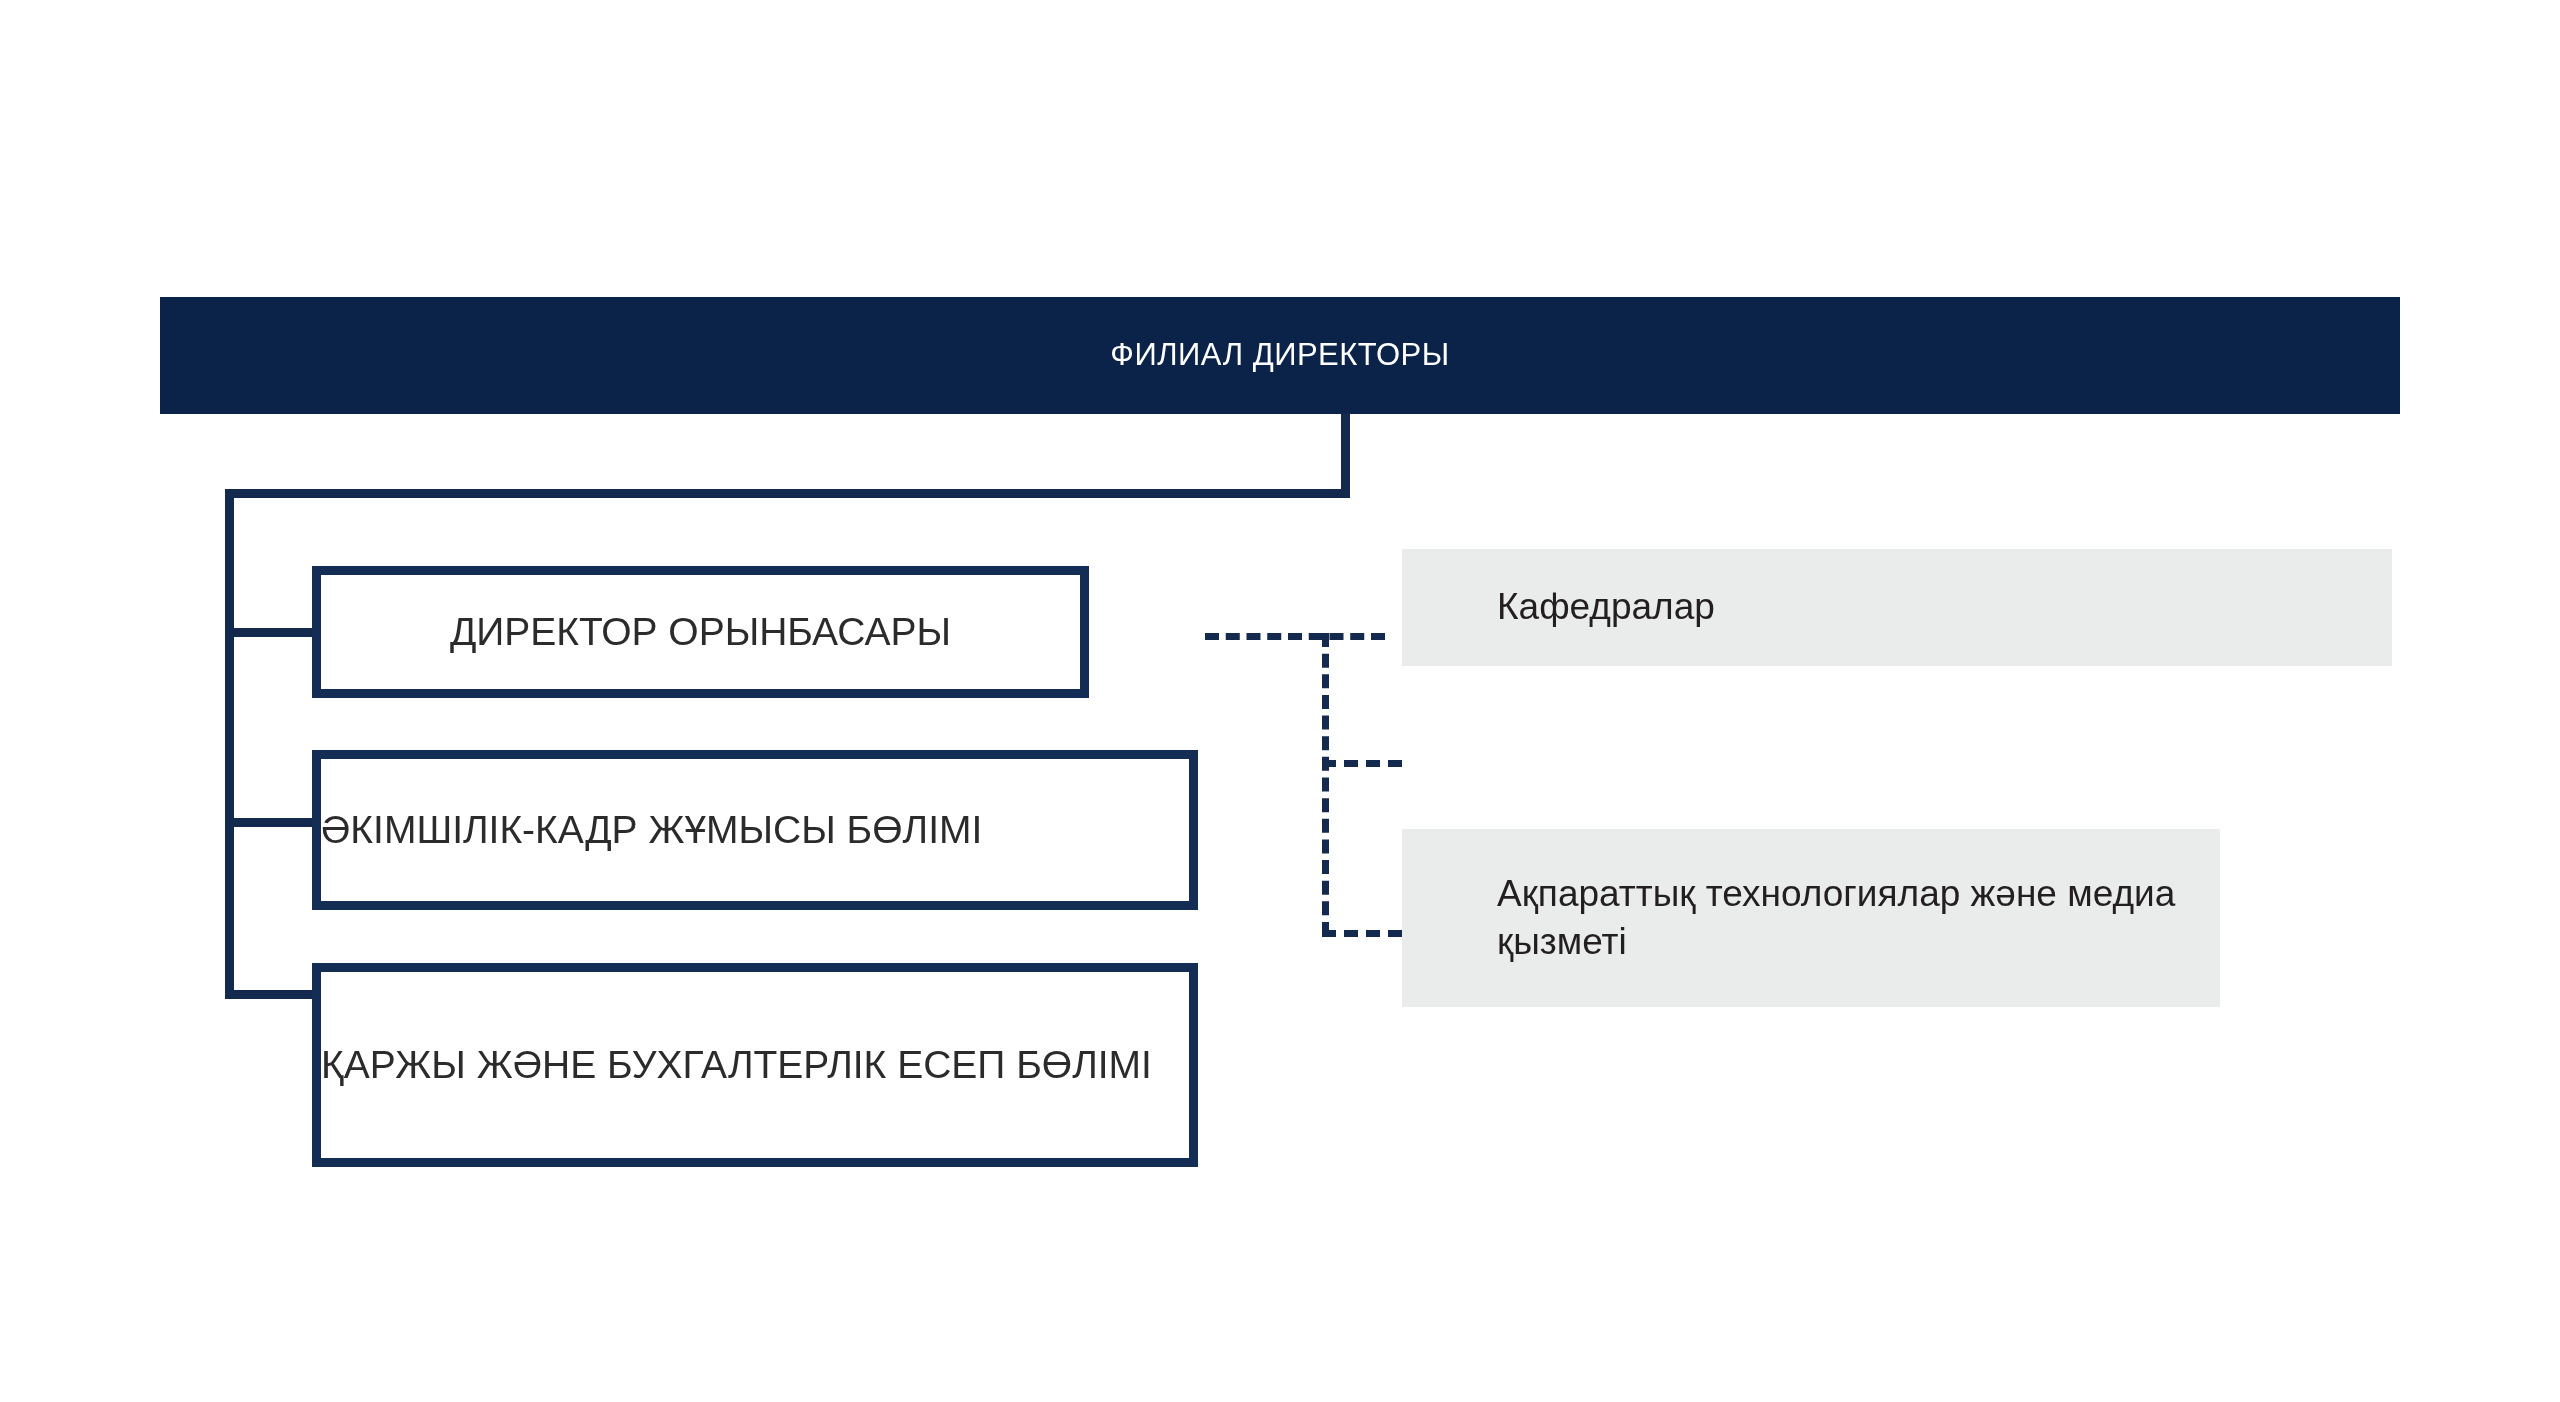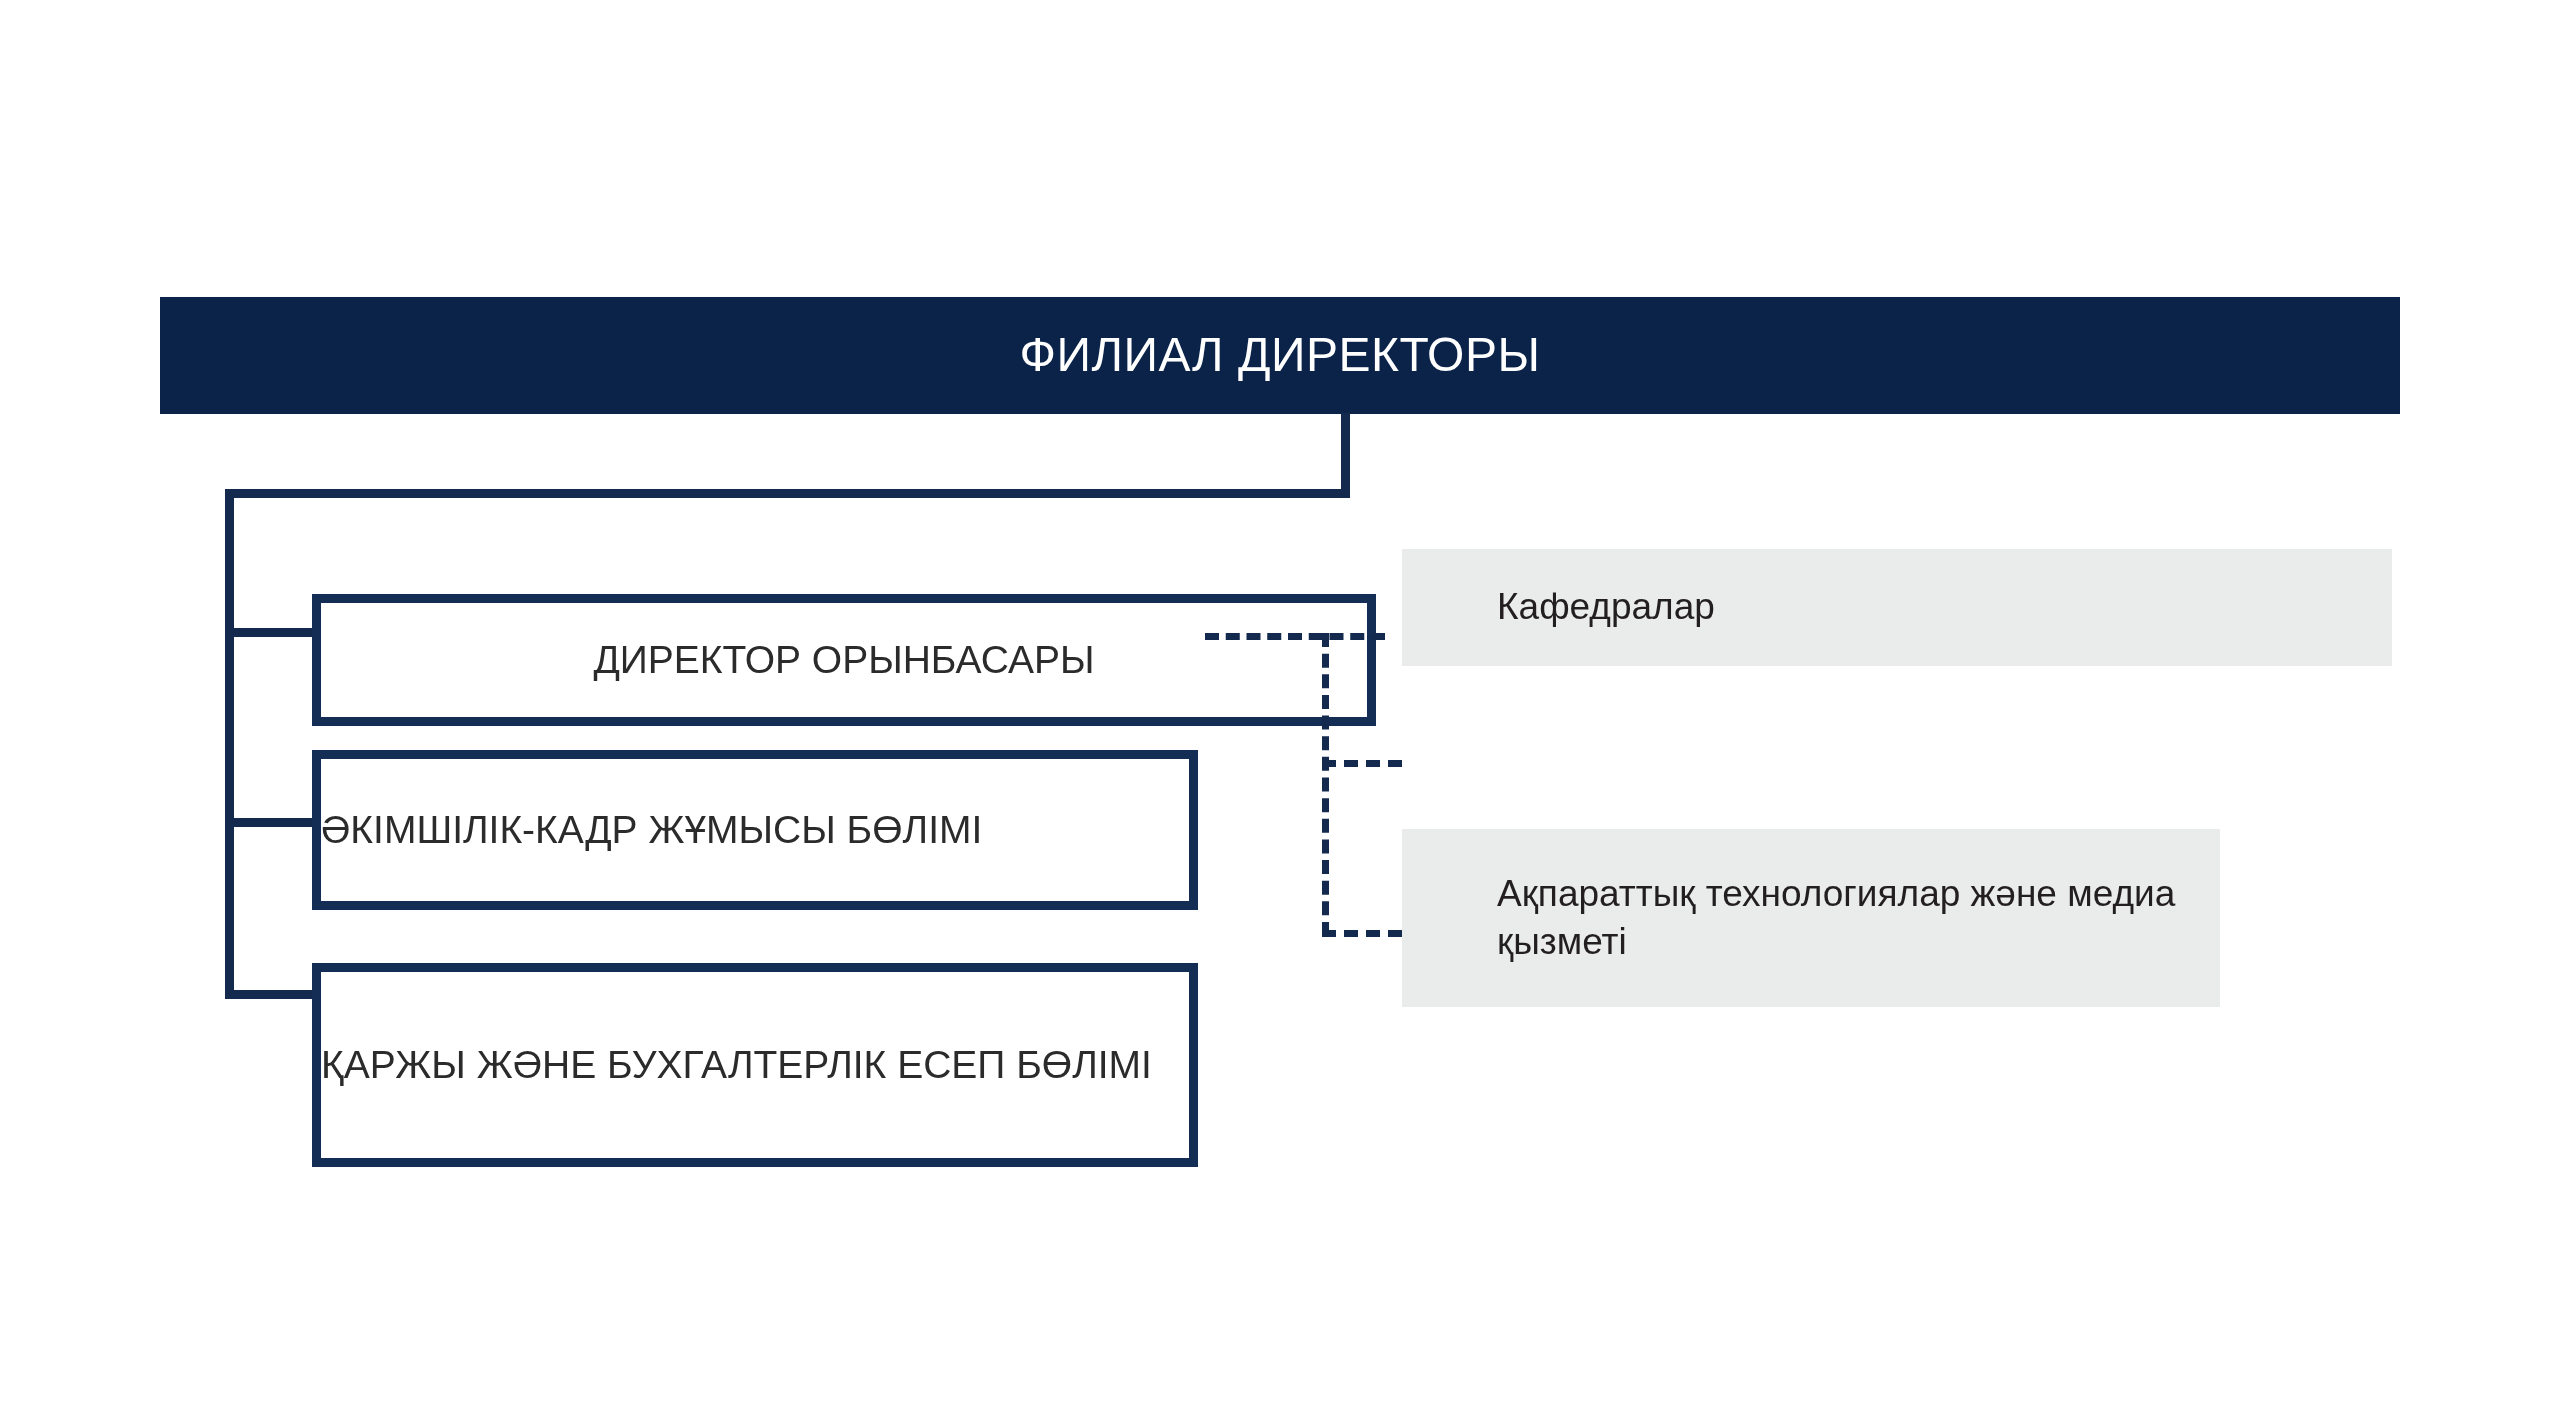--- a/index.html
+++ b/index.html
@@ -24,21 +24,21 @@
     width: 2240px;
     height: 117px;
     background: #0B2349;
     display: flex;
     align-items: center;
     justify-content: center;
     box-sizing: border-box;
   }
   .root-node .label {
     color: #ffffff;
-    font-size: 48px;
+    font-size: 31px;
     letter-spacing: 0.5px;
     line-height: 1.1;
     text-align: center;
     white-space: nowrap;
   }
 
   
   .unit-box {
     position: absolute;
     background: #ffffff;
@@ -55,21 +55,21 @@
     text-align: left;
   }
   .unit-box.centered {
     justify-content: center;
     padding-left: 24px;
   }
   .unit-box.centered .label {
     text-align: center;
   }
 
-  #unit-1 { left: 312px; top: 594px;  width: 1064px; height: 132px; }
+  #unit-1 { left: 312px; top: 566px;  width: 777px; height: 132px; }
   #unit-2 { left: 312px; top: 750px;  width: 886px; height: 160px; }
   #unit-3 { left: 312px; top: 963px;  width: 886px; height: 204px; }
 
   
   .service-box {
     position: absolute;
     background: #EAEBEB;
     display: flex;
     align-items: center;
     padding-left: 95px;

